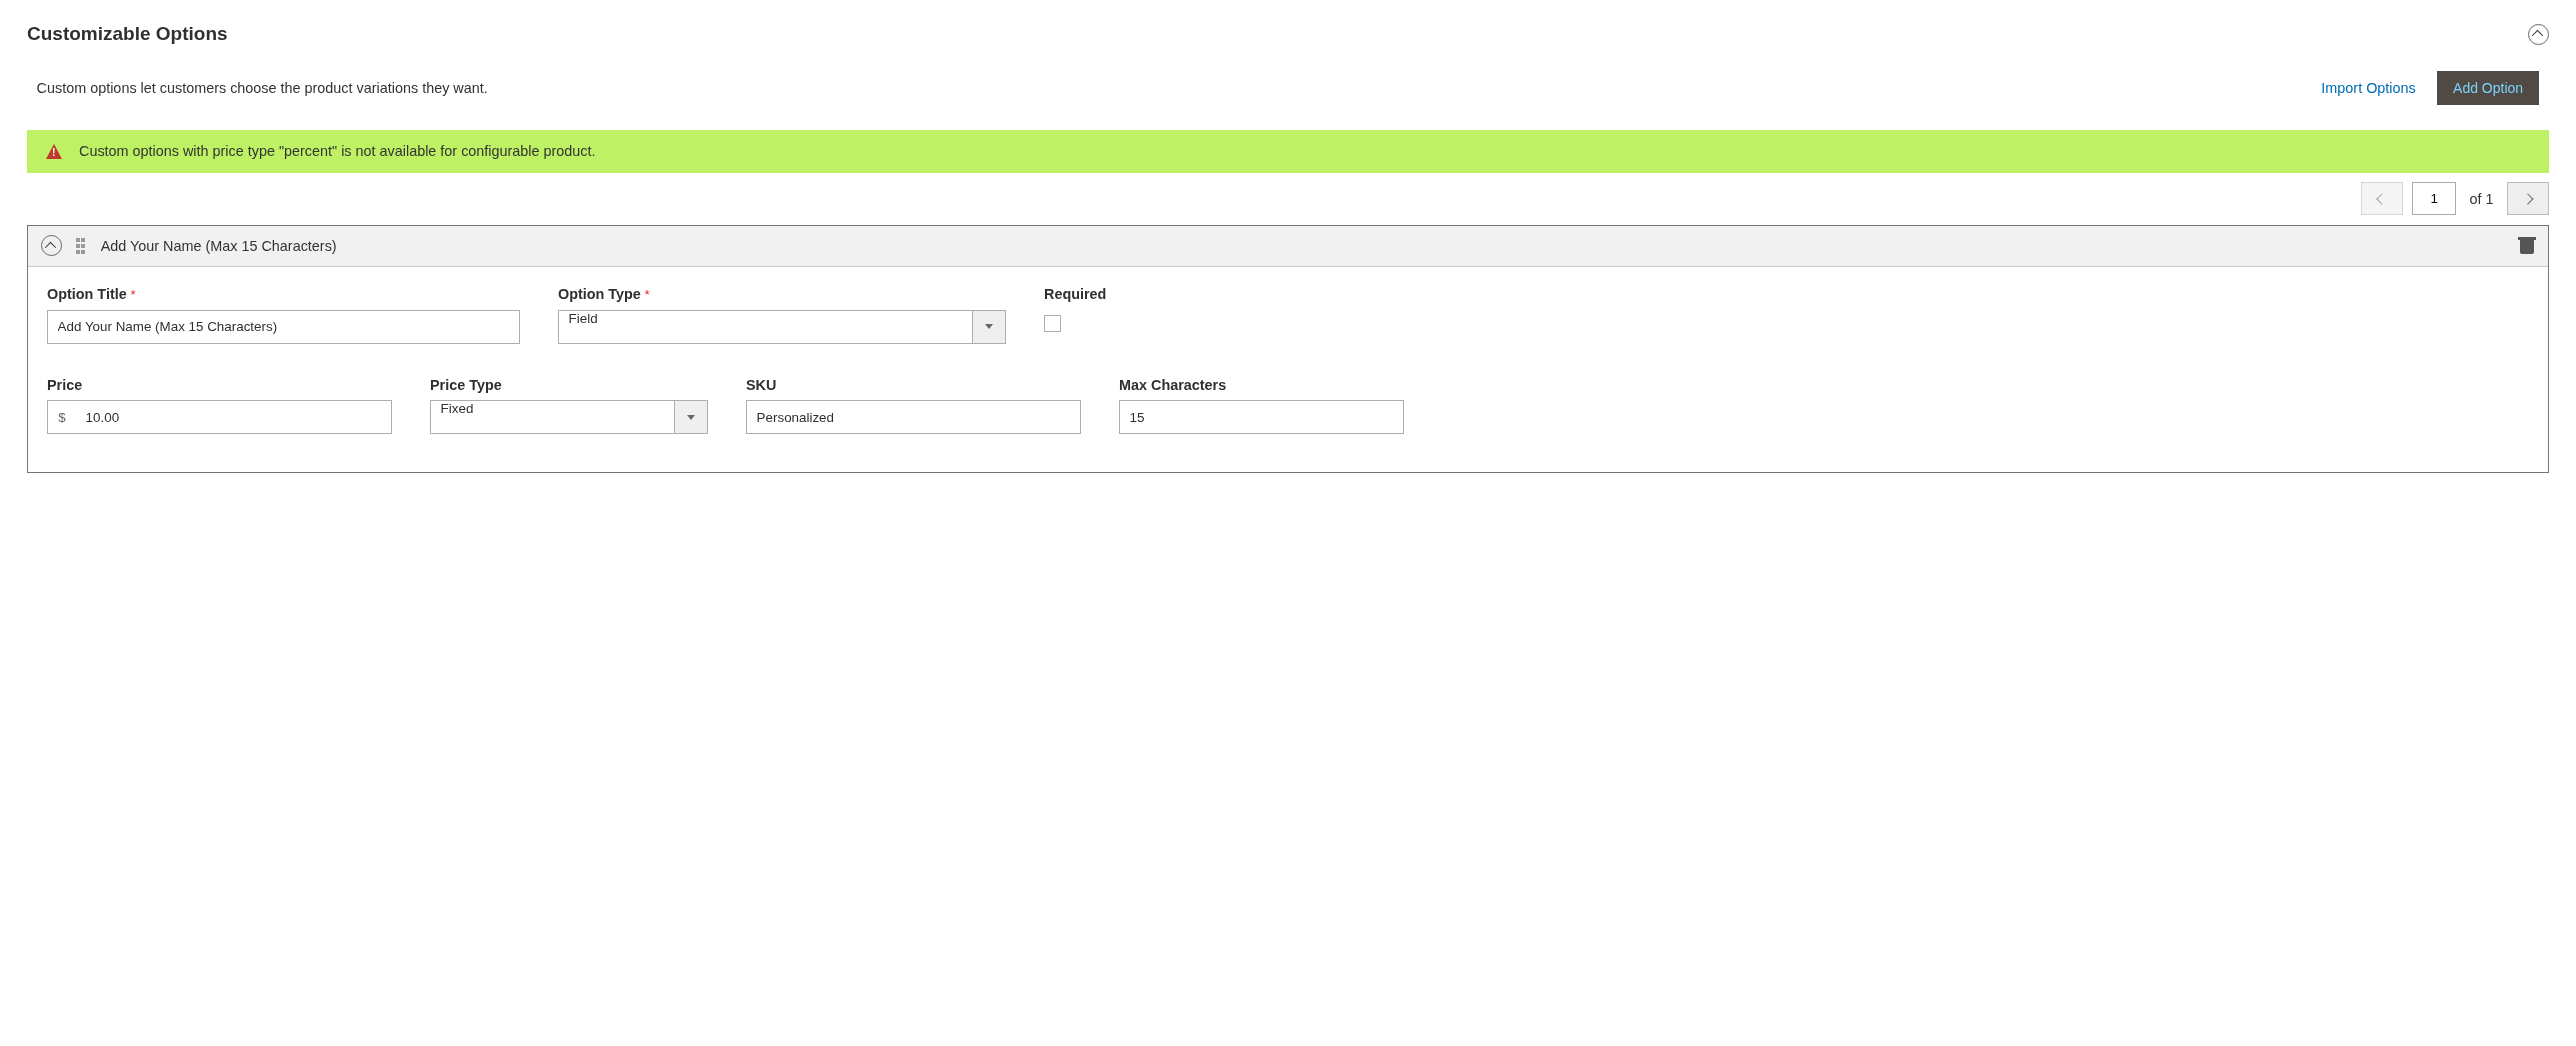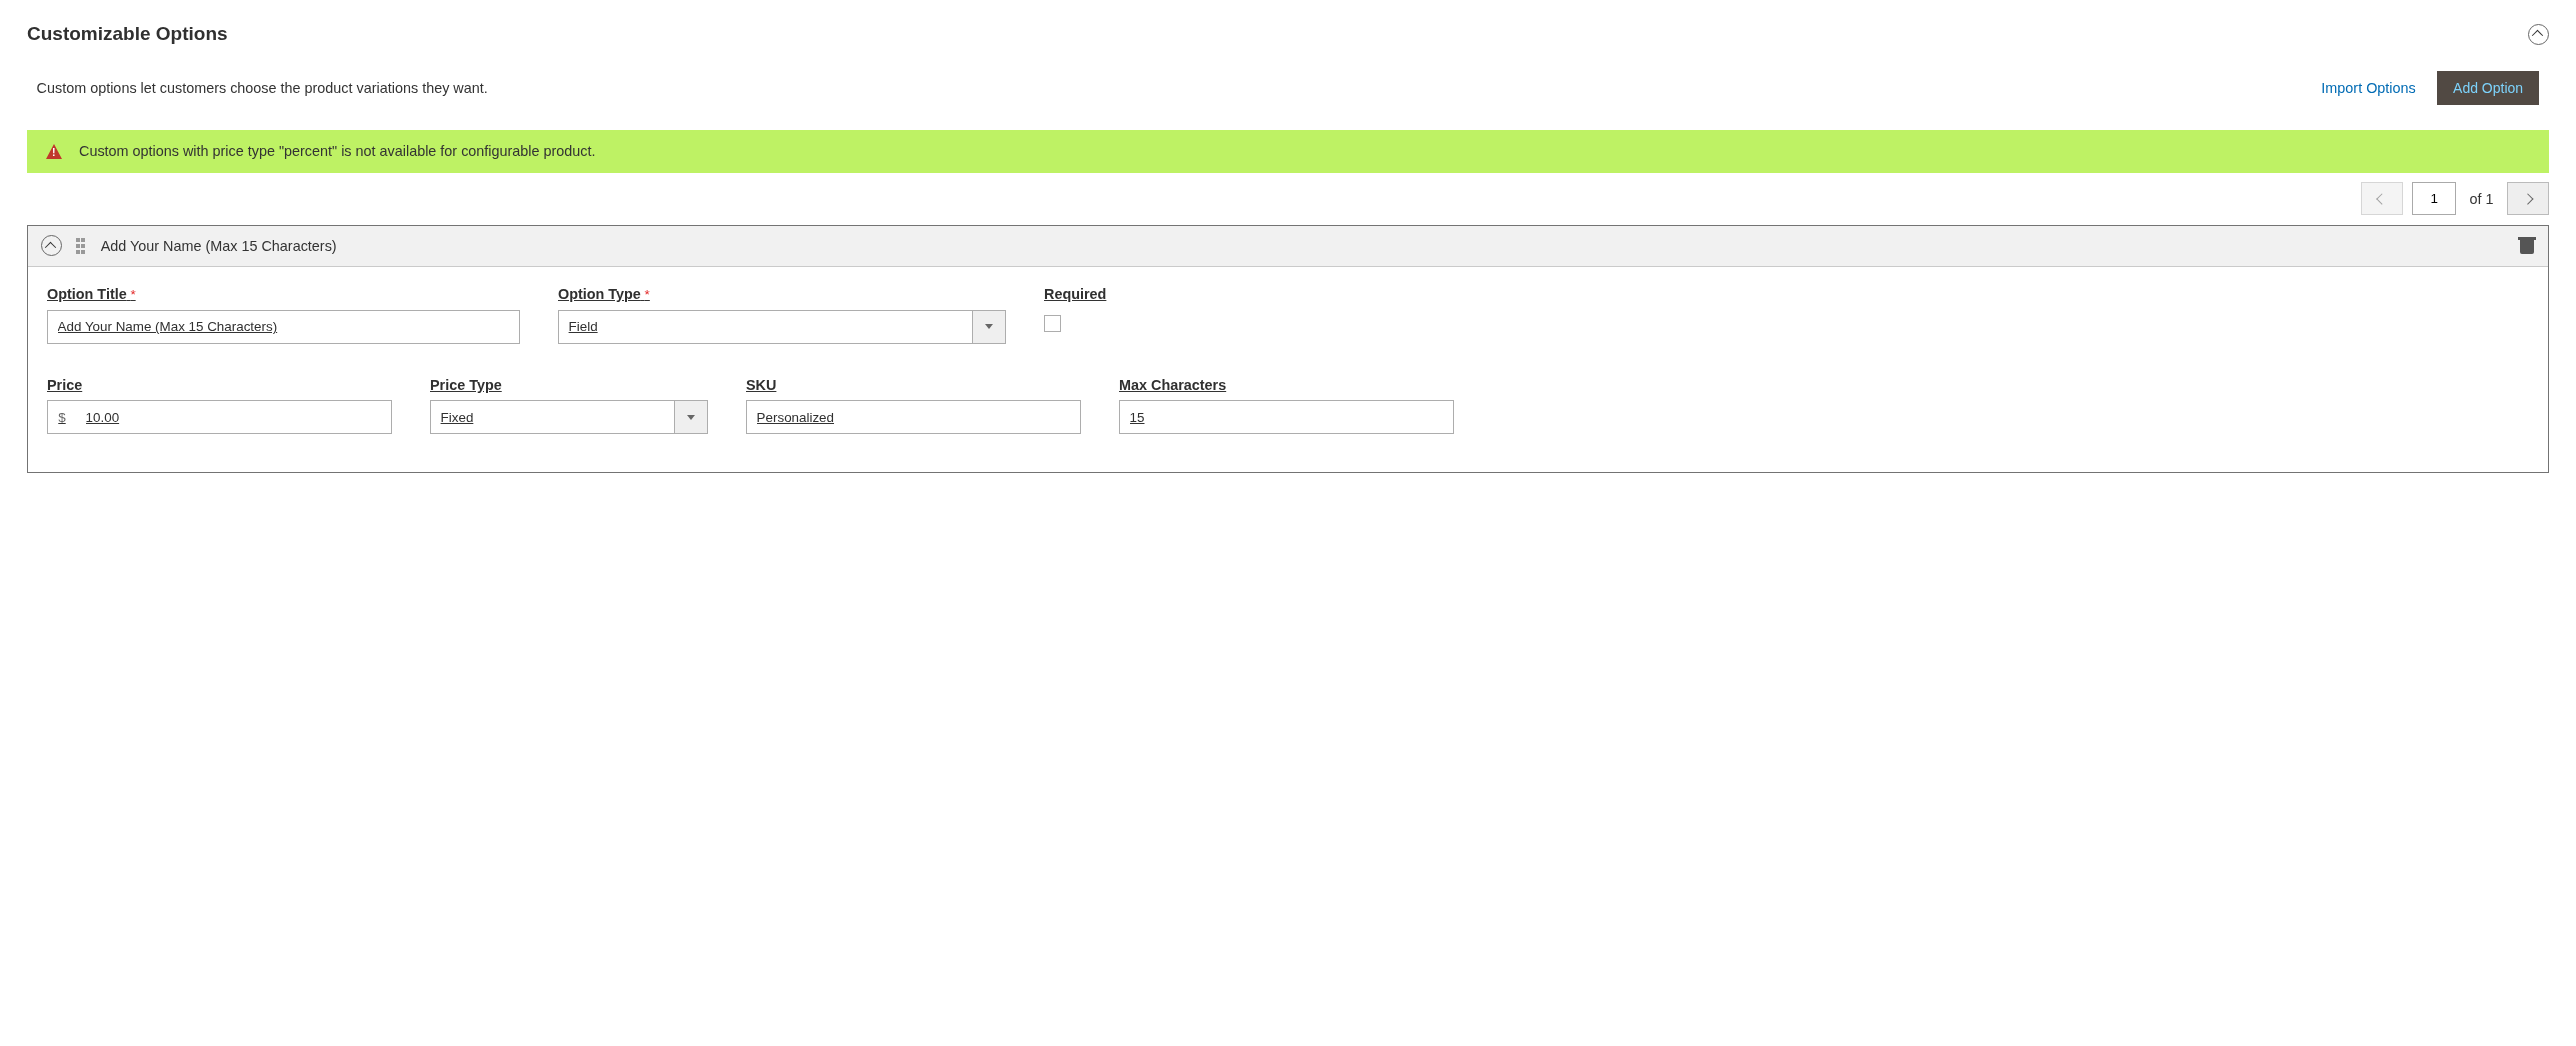--- a/index.html
+++ b/index.html
@@ -84,47 +84,47 @@
   }
   .drag-handle { width: 11.5px; display:grid; grid-template-columns: 3.8px 3.8px; grid-gap:1.9px; cursor: grab; }
   .dot { width:3.8px; height:3.8px; background:#999; }
   .opt-title { font-size: 14.4px; color: #333; flex: 1; }
   .trash { width: 15.3px; height: 17px; position: relative; cursor: pointer; }
   .trash::before { content:""; position:absolute; top:2.9px; left:1px; right:1px; bottom:0; background:#555; border-radius:0 0 1.9px 1.9px; }
   .trash::after { content:""; position:absolute; top:0; left:-1px; right:-1px; height:2.9px; background:#555; }
 
   .option-body { padding: 19px 19px 38px 19px; }
   .row { display:flex; gap: 38px; margin-bottom: 33px; flex-wrap: wrap; }
-  .field { display:flex; flex-direction:column; gap:7.7px;text-decoration:underline; }
+  .field { display:flex; flex-direction:column; gap:7.7px; }
   .label { font-size: 14.4px; font-weight: 600; color: #303030; }
   .req { color: #e22626; }
   .input, .select-shell {
     height: 34px; border: 1px solid #adadad; padding: 0 9.6px;
     font-size: 13.4px; color: #303030; background: #fff;
   }
-  .select-shell { display:flex; align-items:center; justify-content:space-between; padding: 0 0 0 9.6px; cursor:pointer; }
+  .select-shell { display:flex; align-items:flex-start; justify-content:space-between; padding: 0 0 0 9.6px; cursor:pointer; }
   .select-caret { width: 33px; height: 100%; border-left: 1px solid #adadad; background: #efefef; display:flex; align-items:center; justify-content:center; }
   .caret-down { width:0; height:0; border-left:4.8px solid transparent; border-right:4.8px solid transparent; border-top:5.7px solid #666; }
   .checkbox { width: 17px; height: 17px; border: 1px solid #adadad; background:#fff; cursor:pointer; margin-top: 5.7px; }
 
   .price-wrap { display:flex; align-items:center; }
   .price-prefix {
     width: 29px; height: 34px; border: 1px solid #adadad; border-right: none;
     display:flex; align-items:center; justify-content:center; background:#fff; color:#666;
     font-size: 13.4px;
   }
   .price-input { border-left: none; }
 
   
   .w-title { width: 473px; }
   .w-type  { width: 448px; }
   .w-price { width: 316px; }
   .w-ptype { width: 278px; }
   .w-sku   { width: 335px; }
-  .w-max   { width: 335px; }
+  .w-max   { width: 285px; }
 </style>
 </head>
 <body>
 
 <div class="wrap">
 
   <div class="section-header">
     <div class="section-title">Customizable Options</div>
     <div class="collapse-circle">
       <span class="chev"></span>

